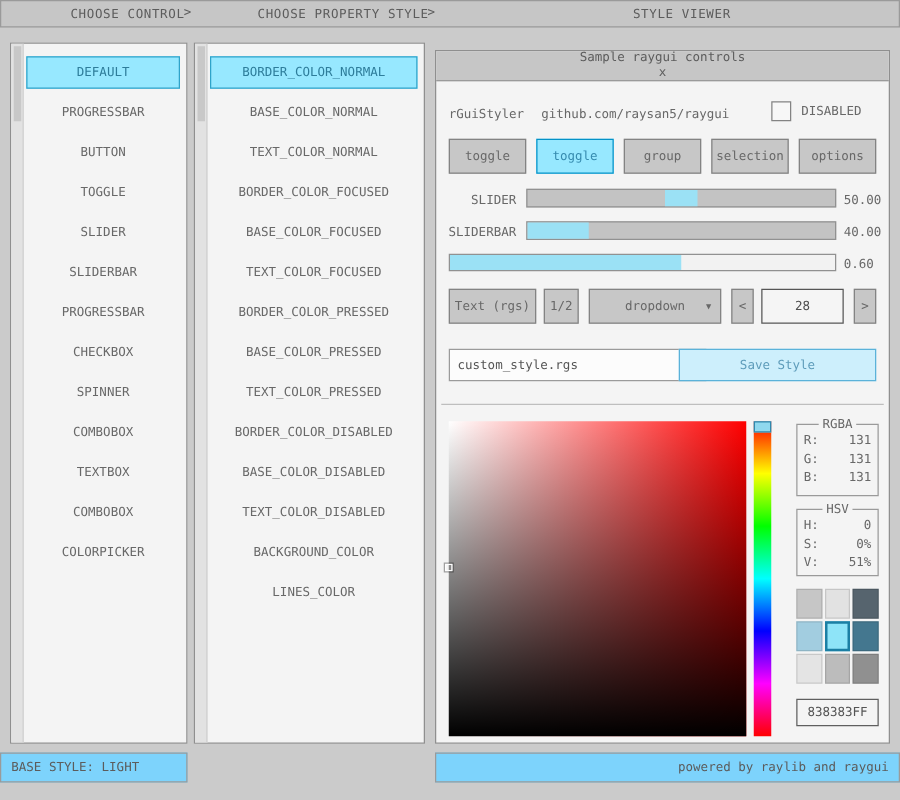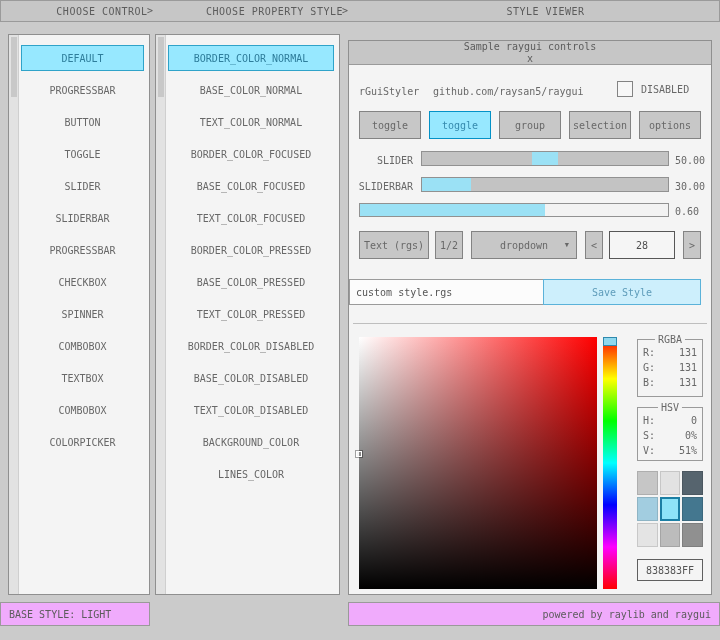--- a/index.html
+++ b/index.html
@@ -13,21 +13,21 @@
     overflow:hidden;
   }
   .abs { position:absolute; }
 
   
   .topbar { left:0; top:0; width:720px; height:22px; background:#c6c6c6;
             border:1px solid #9a9a9a; display:flex; position:absolute; }
   .topbar .sec { display:flex; align-items:center; justify-content:center;
                  height:100%; color:#5c5c5c; letter-spacing:.5px; }
   .chev { position:absolute; top:0; height:20px; line-height:20px; color:#5c5c5c; }
-  .bbar { height:24px; background:#f0abfc; border:1px solid #9a9a9a;
+  .bbar { height:24px; background:#7dd3fc; border:1px solid #9a9a9a;
           display:flex; align-items:center; padding:0 8px; color:#5c5c5c; }
   .bbar.right { justify-content:flex-end; }
 
   
   .panel { background:#f4f4f4; border:1px solid #8f8f8f; }
   .scrollstrip { position:absolute; left:0; top:0; bottom:0; width:10px;
                  background:#e2e2e2; border-right:1px solid #cfcfcf; }
   .scrollthumb { position:absolute; left:2px; top:2px; width:6px; height:60px; background:#c8c8c8; }
   .list { position:absolute; left:12px; right:5px; top:10px; }
   .list-item { height:26px; margin-bottom:6px; display:flex; align-items:center;
@@ -158,38 +158,38 @@
   <div class="lbl right" style="left:0;top:113px;width:64px;">SLIDER</div>
   <div class="track" style="left:72px;top:110px;width:248px;height:15px;">
     <div class="knob" style="left: calc(50% - 13px);"></div>
   </div>
   <div class="lbl" style="left:326px;top:113px;">50.00</div>
 
   <div class="lbl right" style="left:0;top:139px;width:64px;">SLIDERBAR</div>
   <div class="track" style="left:72px;top:136px;width:248px;height:15px;">
     <div class="fill" style="width: 20%;"></div>
   </div>
-  <div class="lbl" style="left:326px;top:139px;">30.00</div>
+  <div class="lbl" style="left:326px;top:139px;">40.00</div>
 
   <div class="track light" style="left:10px;top:162px;width:310px;height:14px;">
     <div class="fill" style="width: 60%;"></div>
   </div>
   <div class="lbl" style="left:326px;top:164px;">0.60</div>
 
   <div class="btn" style="left:10px;top:190px;width:70px;">Text (rgs)</div>
   <div class="btn" style="left:86px;top:190px;width:28px;">1/2</div>
   <div class="btn" style="left:122px;top:190px;width:106px;">
     <span>dropdown</span>
     <span class="dd-arrow">▼</span>
   </div>
   <div class="btn" style="left:236px;top:190px;width:18px;">&lt;</div>
   <div class="valuebox" style="left:260px;top:190px;width:66px;">28</div>
   <div class="btn" style="left:334px;top:190px;width:18px;">&gt;</div>
 
-  <input class="textbox" style="left: 0; top: 238px; width: 206px;" value="custom_style.rgs">
+  <input class="textbox" style="left: 10px; top: 238px; width: 206px;" value="custom_style.rgs">
   <div class="btn save" style="left:194px;top:238px;width:158px;">Save Style</div>
 
   <div class="divider" style="left:4px;top:282px;width:354px;"></div>
 
   <div class="sv-panel" style="left:10px;top:296px;width:238px;height:252px;">
     <div class="sv-cursor"></div>
   </div>
   <div class="hue-bar" style="left:254px;top:296px;width:14px;height:252px;">
     <div class="hue-cursor"></div>
   </div>

